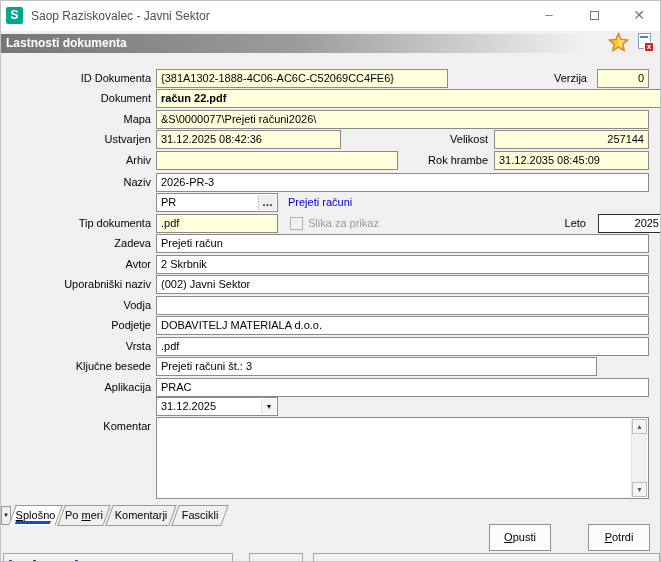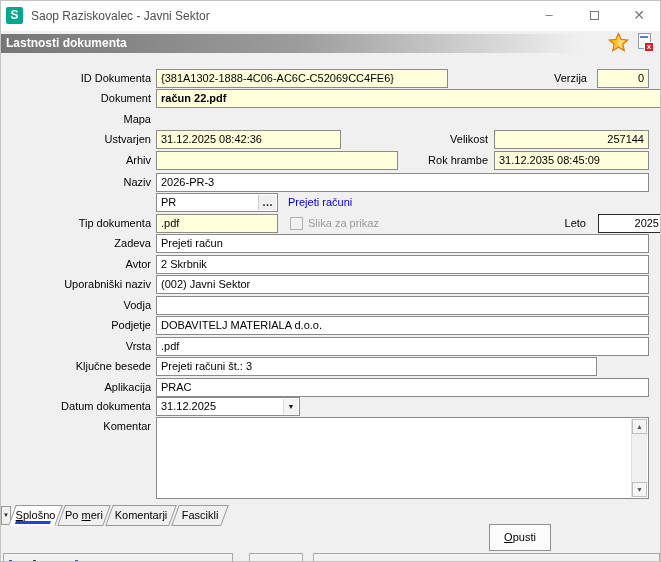--- a/index.html
+++ b/index.html
@@ -103,20 +103,21 @@
     <div class="fld yellow num" style="left:596px;width:52px">0</div>
   </div>
 
   <div class="row" style="top:88px">
     <span class="lbl">Dokument</span>
     <div class="fld yellow bold" style="left:155px;width:541px">račun 22.pdf</div>
   </div>
 
   <div class="row" style="top:109px">
     <span class="lbl">Mapa</span>
+    <div class="fld yellow" style="left:155px;width:493px">&amp;S\0000077\Prejeti računi2026\</div>
   </div>
 
   <div class="row" style="top:129px">
     <span class="lbl">Ustvarjen</span>
     <div class="fld yellow" style="left:155px;width:185px">31.12.2025 08:42:36</div>
     <span class="sublbl" style="right:174px">Velikost</span>
     <div class="fld yellow num" style="left:493px;width:155px">257144</div>
   </div>
 
   <div class="row" style="top:150px">
@@ -182,22 +183,21 @@
     <span class="lbl">Ključne besede</span>
     <div class="fld" style="left:155px;width:441px">Prejeti računi št.: 3</div>
   </div>
 
   <div class="row" style="top:377px">
     <span class="lbl">Aplikacija</span>
     <div class="fld" style="left:155px;width:493px">PRAC</div>
   </div>
 
   <div class="row" style="top:396px">
-    <span class="lbl">Datum dokumenta</span>
-    <div class="fld" style="left:155px;width:144px">
+    <div class="fld" style="left:155px;width:122px">
       <span>31.12.2025</span>
       <span class="combo-arrow">▼</span>
     </div>
   </div>
 
   <div class="row" style="top:416px">
     <span class="lbl">Komentar</span>
   </div>
   <div class="comment">
     <span></span>
@@ -219,20 +219,23 @@
     <div class="tab" style="left:108px;width:64px">
       <span class="t"><span>Komentarji</span><span class="accel"></span><span></span></span>
     </div>
     <div class="tab" style="left:174px;width:50px">
       <span class="t"><span>Fascikli</span><span class="accel"></span><span></span></span>
     </div>
   </div>
 
   <div class="btn" style="left:488px">
     <span class="accel">O</span><span>pusti</span>
+  </div>
+  <div class="btn" style="left:587px">
+    <span class="accel">P</span><span>otrdi</span>
   </div>
 
   <div class="strip" style="left:2px;width:230px"></div>
   <div class="strip" style="left:248px;width:54px"></div>
   <div class="strip" style="left:312px;width:347px"></div>
   <span class="dot" style="left:8px;background:#3355bb"></span>
   <span class="dot" style="left:32px;background:#444444"></span>
   <span class="dot" style="left:74px;background:#3355bb"></span>
 
 </div>

